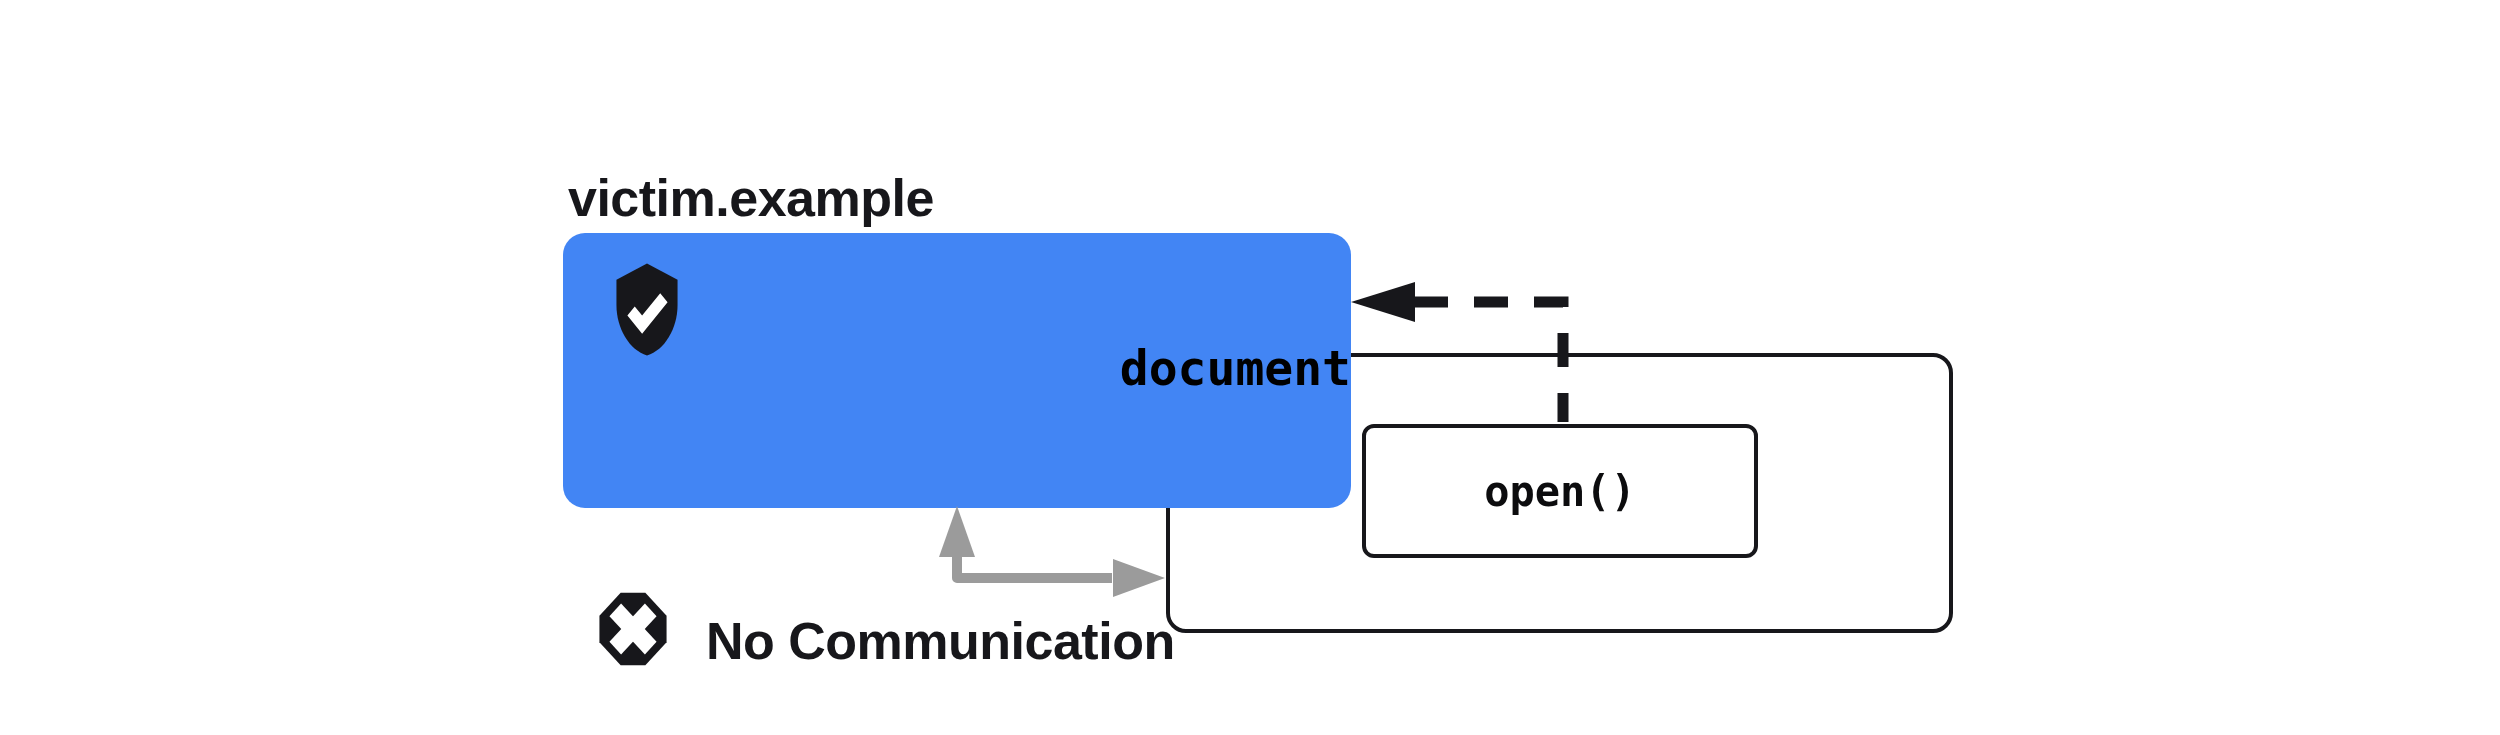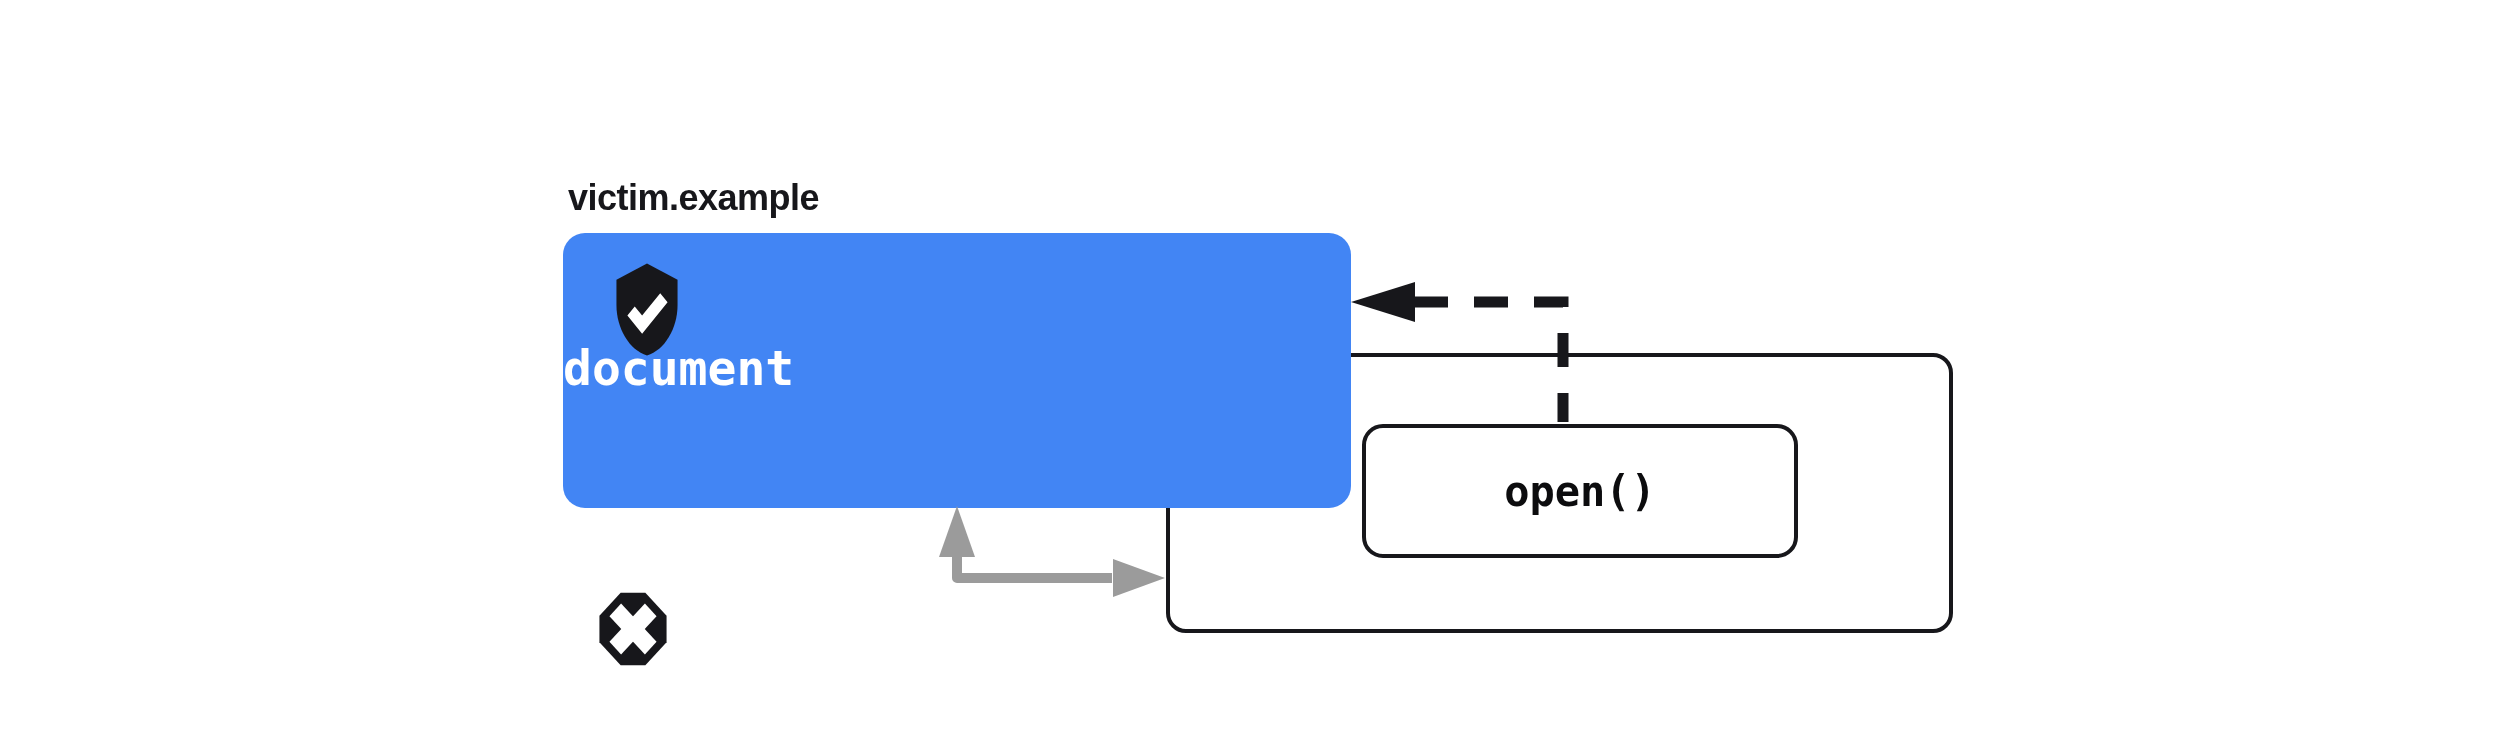--- a/index.html
+++ b/index.html
@@ -12,21 +12,21 @@
   .canvas{
     position:relative;
     width:2500px;height:735px;
     background:var(--bg);
     overflow:hidden;
     font-family:"Liberation Sans", sans-serif;
   }
   .domain-label{
     position:absolute;
     font-weight:bold;
-    font-size:36px;
+    font-size:52px;
     line-height:48px;
     color:var(--ink);
     letter-spacing:-0.5px;
     white-space:nowrap;
   }
   .victim-label{left:568px;top:174px;}
   .attacker-label{left:1200px;top:657px;width:746px;text-align:right;}
   .nocomm-label{left:706px;top:617px;}
 
   .victim-box{
@@ -34,42 +34,42 @@
     left:563px;top:233px;width:788px;height:275px;
     background:var(--blue);
     border-radius:22px;
     z-index:2;
   }
   .shield-icon{
     position:absolute;left:45px;top:28px;width:78px;height:96px;
   }
   .doc-text{
     position:absolute;left:0;right:0;top:98px;
-    text-align:left;
+    text-align:right;
     font-family:"DejaVu Sans Mono", monospace;
     font-weight:bold;
     font-size:48px;
     line-height:74px;
-    color:#ffffff;
+    color:#000000;
     white-space:pre;
   }
   .attacker-box{
     position:absolute;
     left:1166px;top:353px;width:787px;height:280px;
     background:var(--bg);
     border:4px solid var(--ink);
     border-radius:20px;
     box-sizing:border-box;
     z-index:1;
   }
   .open-box{
     position:absolute;
-    left:192px;top:67px;width:436px;height:134px;
+    left:192px;top:67px;width:396px;height:134px;
     border:4px solid var(--ink);
-    border-radius:21px;
+    border-radius:12px;
     box-sizing:border-box;
     background:var(--bg);
     display:flex;align-items:center;justify-content:center;
     font-family:"DejaVu Sans Mono", monospace;
     font-weight:bold;
     font-size:42px;
     color:#0c0c0e;
   }
   .arrow-layer{
     position:absolute;left:0;top:0;width:2500px;height:735px;
@@ -106,20 +106,21 @@
   </div>
 
   <svg class="x-icon" viewBox="0 0 24 24" preserveAspectRatio="none" aria-hidden="true">
     <path class="ink-fill" d="M8.1 1.4 H15.9 L22.6 8.1 V15.9 L15.9 22.6 H8.1 L1.4 15.9 V8.1 Z"></path>
     <g stroke="#FFFFFF" stroke-width="5.2" stroke-linecap="butt">
       <line x1="6.4" y1="6.4" x2="17.6" y2="17.6"></line>
       <line x1="17.6" y1="6.4" x2="6.4" y2="17.6"></line>
     </g>
   </svg>
 
+  <div class="domain-label nocomm-label">No Communication</div>
 
 
   <svg class="arrow-layer" viewBox="0 0 2500 735" aria-hidden="true">
 
     <g>
       <path class="ink-stroke" d="M1414 302 L1563 302 L1563 422" fill="none" stroke-width="11" stroke-dasharray="34 26" stroke-linecap="butt"></path>
       <polygon class="ink-fill" points="1351,302 1415,282 1415,322"></polygon>
     </g>
 
     <g>

